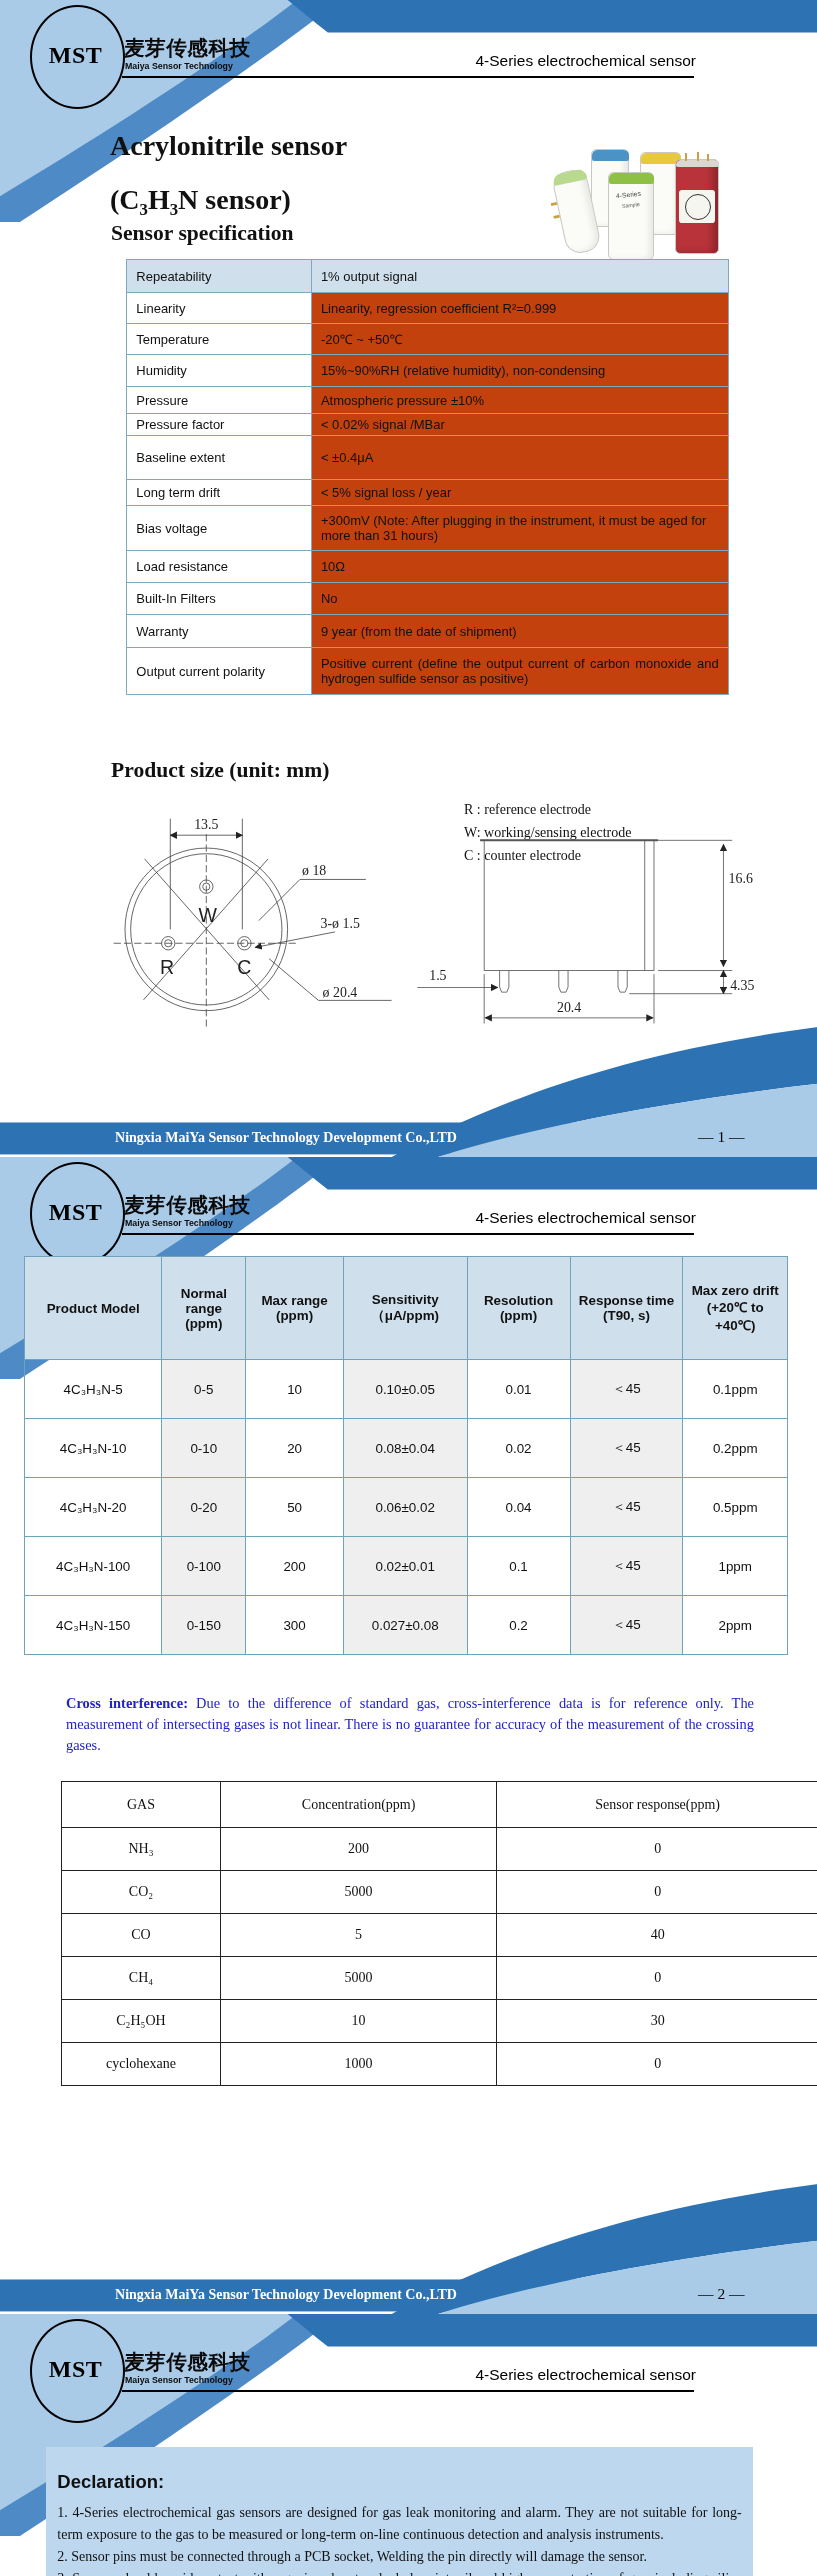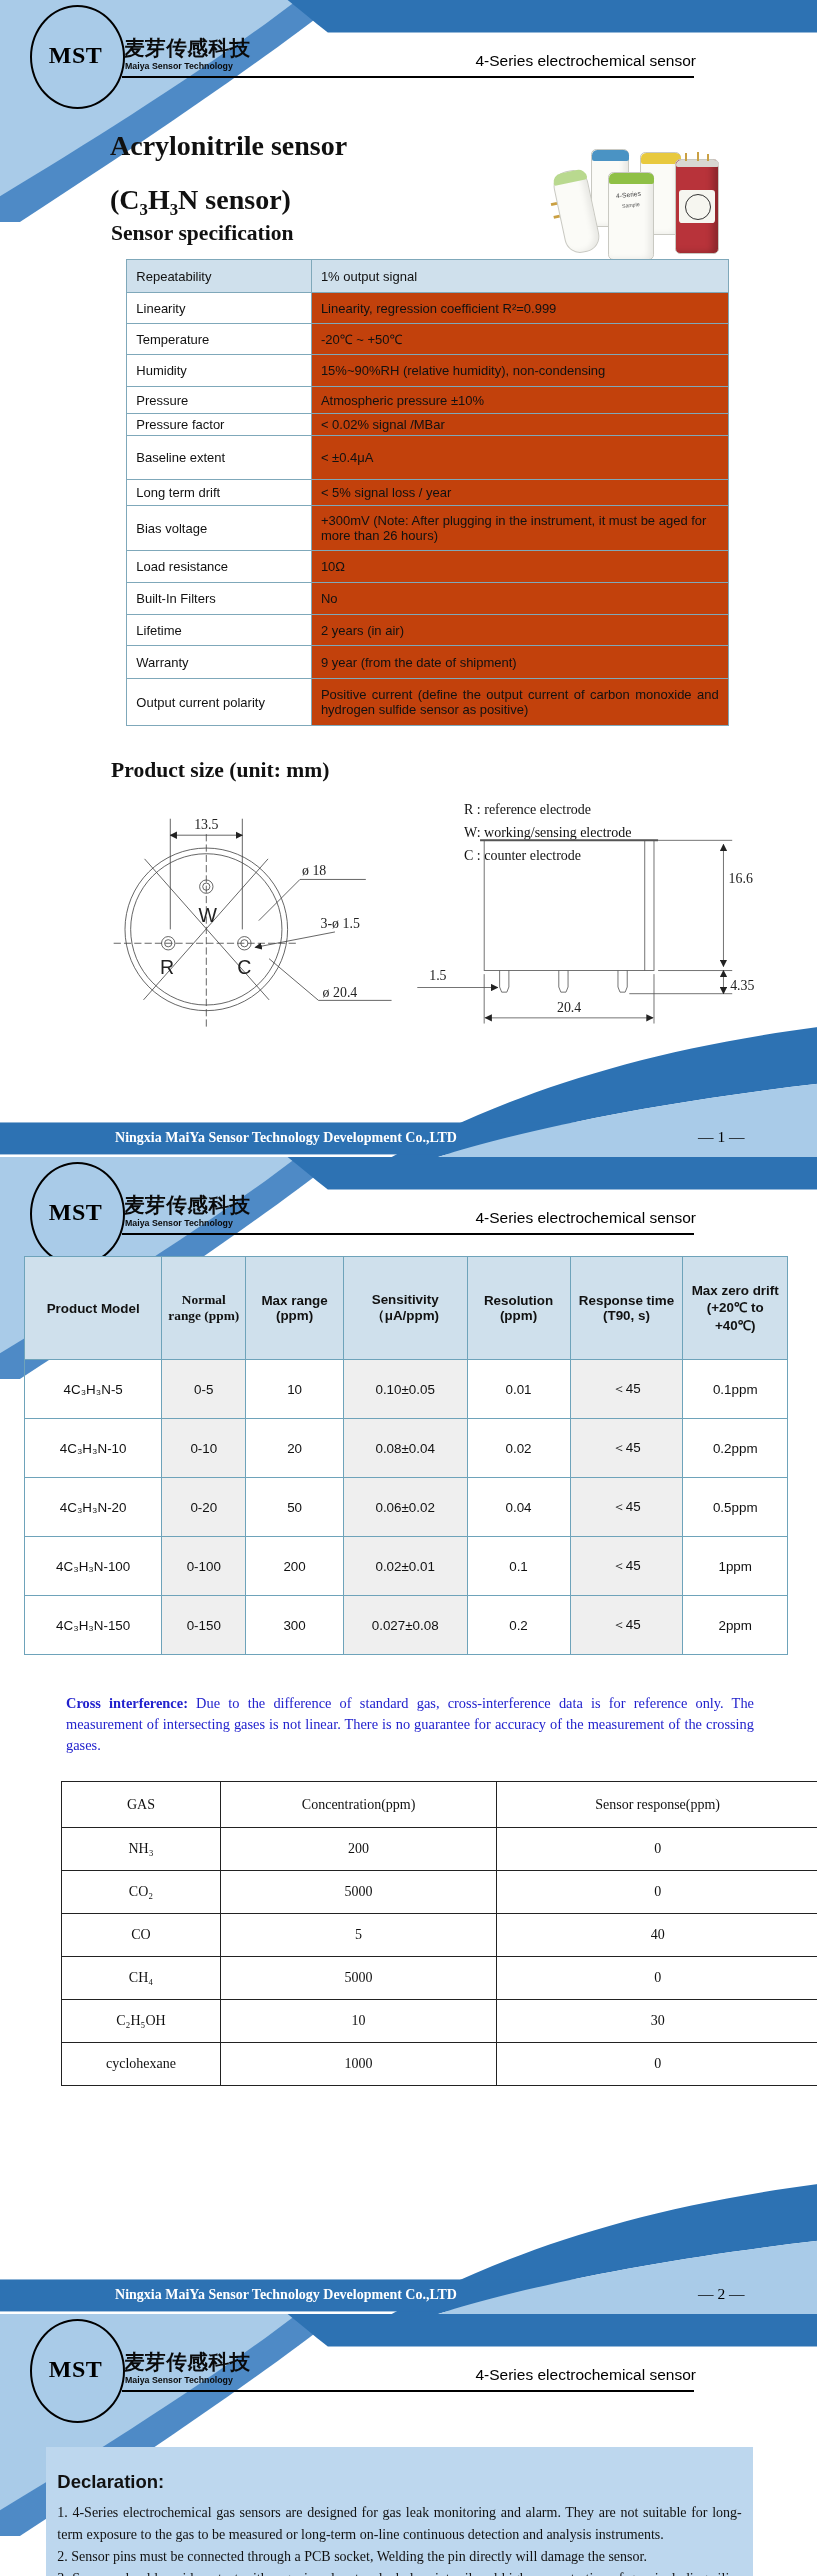--- a/index.html
+++ b/index.html
@@ -126,33 +126,29 @@
     <tr style="height:44px;">
           <td class="k">Baseline extent</td>
           <td class="v">&lt; ±0.4μA</td>
         </tr>
     <tr style="height:26px;">
           <td class="k">Long term drift</td>
           <td class="v">&lt; 5% signal loss / year</td>
         </tr>
     <tr style="height:45px;">
           <td class="k">Bias voltage</td>
-          <td class="v">+300mV (Note: After plugging in the instrument, it must be aged for more than 26 hours)</td>
+          <td class="v">+300mV (Note: After plugging in the instrument, it must be aged for more than 31 hours)</td>
         </tr>
     <tr style="height:32px;">
           <td class="k">Load resistance</td>
           <td class="v">10Ω</td>
         </tr>
     <tr style="height:32px;">
           <td class="k">Built-In Filters</td>
           <td class="v">No</td>
-        </tr>
-    <tr style="height:31px;">
-          <td class="k">Lifetime</td>
-          <td class="v">2 years (in air)</td>
         </tr>
     <tr style="height:33px;">
           <td class="k">Warranty</td>
           <td class="v">9 year (from the date of shipment)</td>
         </tr>
     <tr style="height:47px;">
           <td class="k">Output current polarity</td>
           <td class="v" style="text-align:justify;">Positive current (define the output current of carbon monoxide and hydrogen sulfide sensor as positive)</td>
         </tr>
   </tbody>
@@ -291,21 +287,21 @@
   <div class="logo-mst">MST</div>
   <div class="brand-cn">麦芽传感科技</div>
   <div class="brand-en">Maiya Sensor Technology</div>
   <div class="series-title">4-Series electrochemical sensor</div>
   <div class="hdr-rule"></div>
 
   <table class="model-table">
     <tbody>
         <tr style="height:103px;">
       <th style="width:18%;">Product Model</th>
-      <th style="width:11%;font-family:Liberation Serif, serif;">Normal range (ppm)</th>
+      <th style="width:11%;">Normal range (ppm)</th>
       <th style="width:12.8%;">Max range (ppm)</th>
       <th style="width:16.2%;">Sensitivity （μA/ppm)</th>
       <th style="width:13.5%;">Resolution (ppm)</th>
       <th style="width:14.8%;">Response time (T90, s)</th>
       <th>Max zero drift (+20℃ to +40℃)</th>
     </tr>
     <tr style="height:59px;">
       <td>4C₃H₃N-5</td>
           <td>0-5</td>
           <td>10</td>

